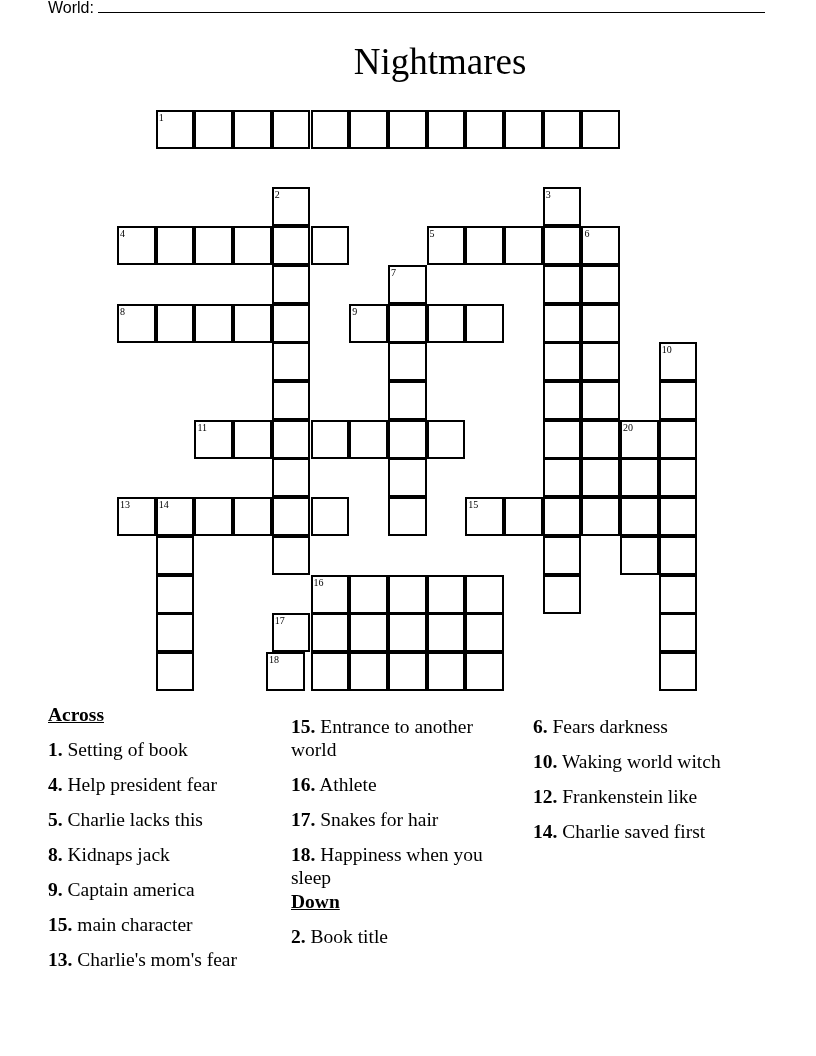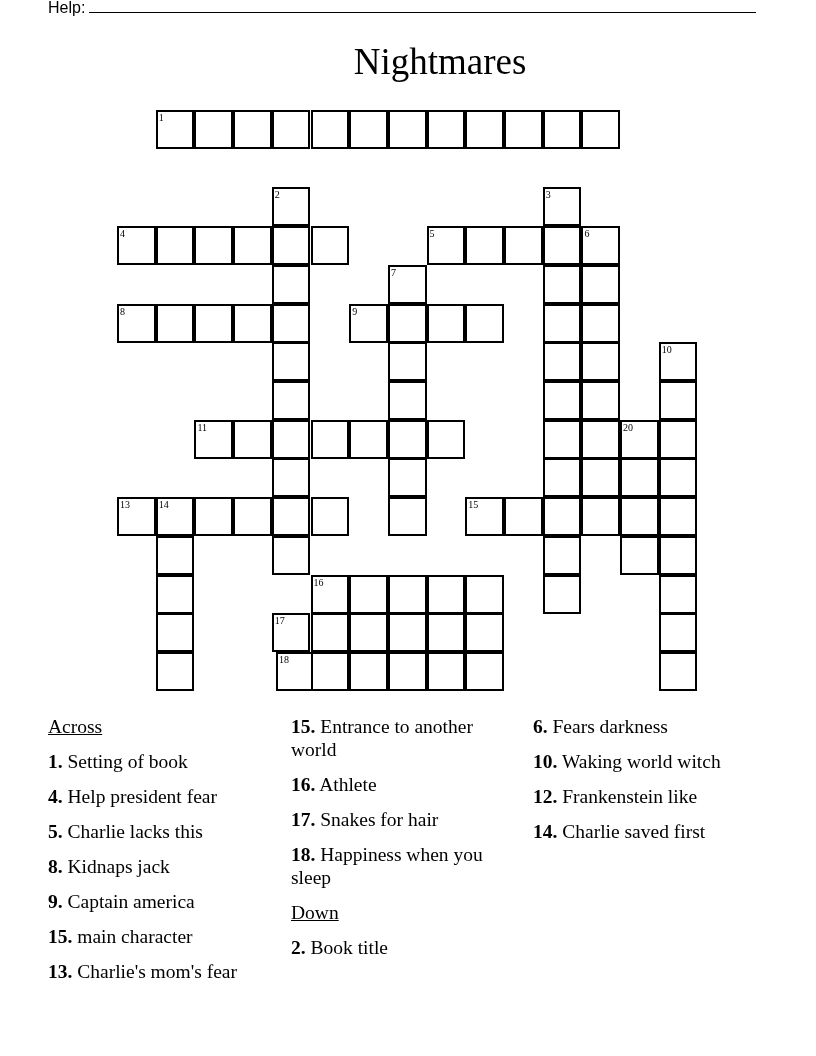--- a/index.html
+++ b/index.html
@@ -8,29 +8,29 @@
   .name-line .blank { display: inline-block; width: 667px; border-bottom: 1px solid #000; height: 14px; vertical-align: baseline; margin-left: 4px; }
   .title { position: absolute; left: 0; width: 816px; top: 32px; text-align: center; font-family: "Liberation Serif", serif; font-size: 37px; line-height: 60px; padding-left: 32px; }
   .grid { position: absolute; left: 0; top: 0; width: 816px; height: 700px; }
   .cell { position: absolute; width: 38.7px; height: 38.7px; box-sizing: border-box; border: 2px solid #000; background: #fff; }
   .cell .num { position: absolute; left: 1px; top: 0px; font-family: "Liberation Serif", serif; font-size: 10px; line-height: 11px; }
   .clues { position: absolute; top: 703px; font-family: "Liberation Serif", serif; font-size: 19.5px; line-height: 23px; }
   .clue-col { position: absolute; top: 0; }
   .clue-col.c1 { left: 48px; width: 200px; }
   .clue-col.c2 { left: 291px; width: 210px; }
   .clue-col.c3 { left: 533px; width: 220px; }
-  .heading { font-weight: normal; text-decoration: underline; margin: 12px 0 3px 0; }
+  .heading { font-weight: bold; text-decoration: underline; margin: 0 0 3px 0; }
   .clue { margin: 12px 0 1px 0; font-family: Liberation Serif, serif; }
   .clue b { font-weight: bold; }
 </style>
 </head>
 <body>
 
 <div class="name-line">
-  <span>Help:</span><span class="blank"></span>
+  <span>World:</span><span class="blank"></span>
 </div>
 
 <div class="title">Nightmares</div>
 
 <div class="grid" id="grid">
     <div class="cell" style="left: 155.7px; top: 110px;">
       <span class="num">1</span>
     </div>
     <div class="cell" style="left: 194.4px; top: 110px;"></div>
     <div class="cell" style="left: 233.1px; top: 110px;"></div>
@@ -159,21 +159,21 @@
     <div class="cell" style="left: 426.6px; top: 575px;"></div>
     <div class="cell" style="left: 465.3px; top: 575px;"></div>
     <div class="cell" style="left: 271.8px; top: 613px;">
       <span class="num">17</span>
     </div>
     <div class="cell" style="left: 310.5px; top: 613px;"></div>
     <div class="cell" style="left: 349.2px; top: 613px;"></div>
     <div class="cell" style="left: 387.9px; top: 613px;"></div>
     <div class="cell" style="left: 426.6px; top: 613px;"></div>
     <div class="cell" style="left: 465.3px; top: 613px;"></div>
-    <div class="cell" style="left: 276px; top: 652px;">
+    <div class="cell" style="left: 266px; top: 652px;">
       <span class="num">18</span>
     </div>
     <div class="cell" style="left: 310.5px; top: 652px;"></div>
     <div class="cell" style="left: 349.2px; top: 652px;"></div>
     <div class="cell" style="left: 387.9px; top: 652px;"></div>
     <div class="cell" style="left: 426.6px; top: 652px;"></div>
     <div class="cell" style="left: 465.3px; top: 652px;"></div>
   </div>
 
 <div class="clues">

